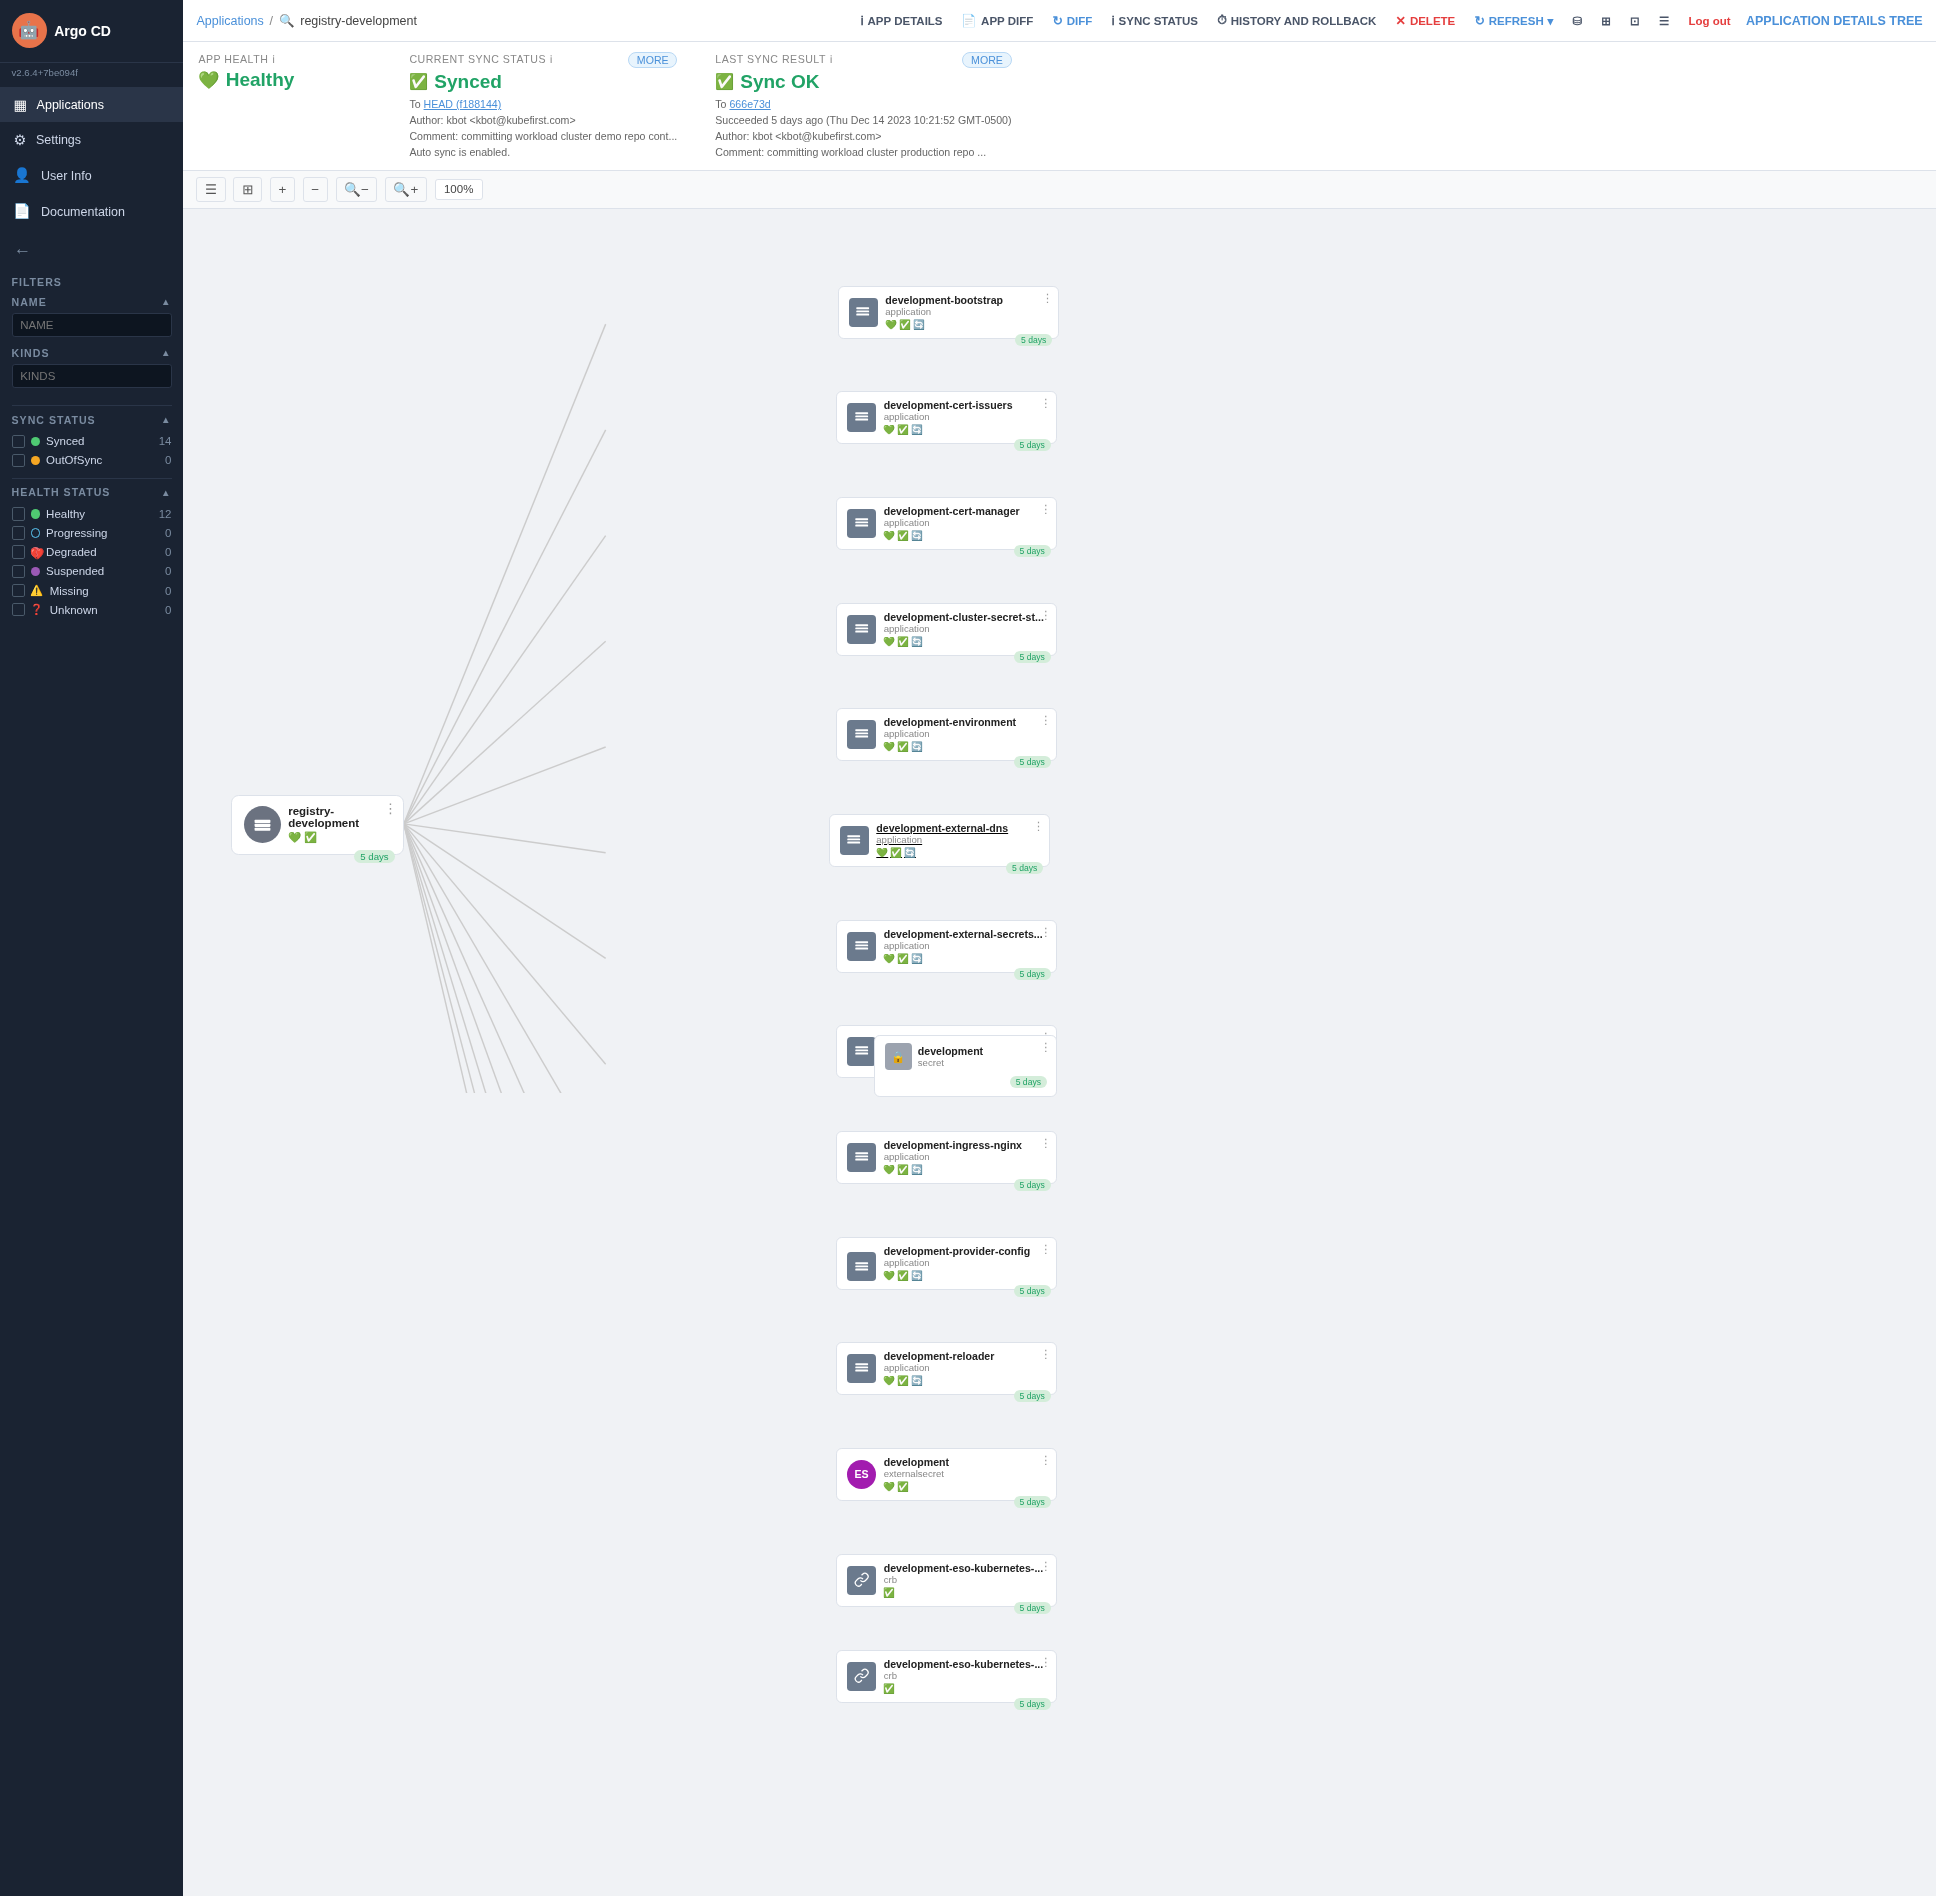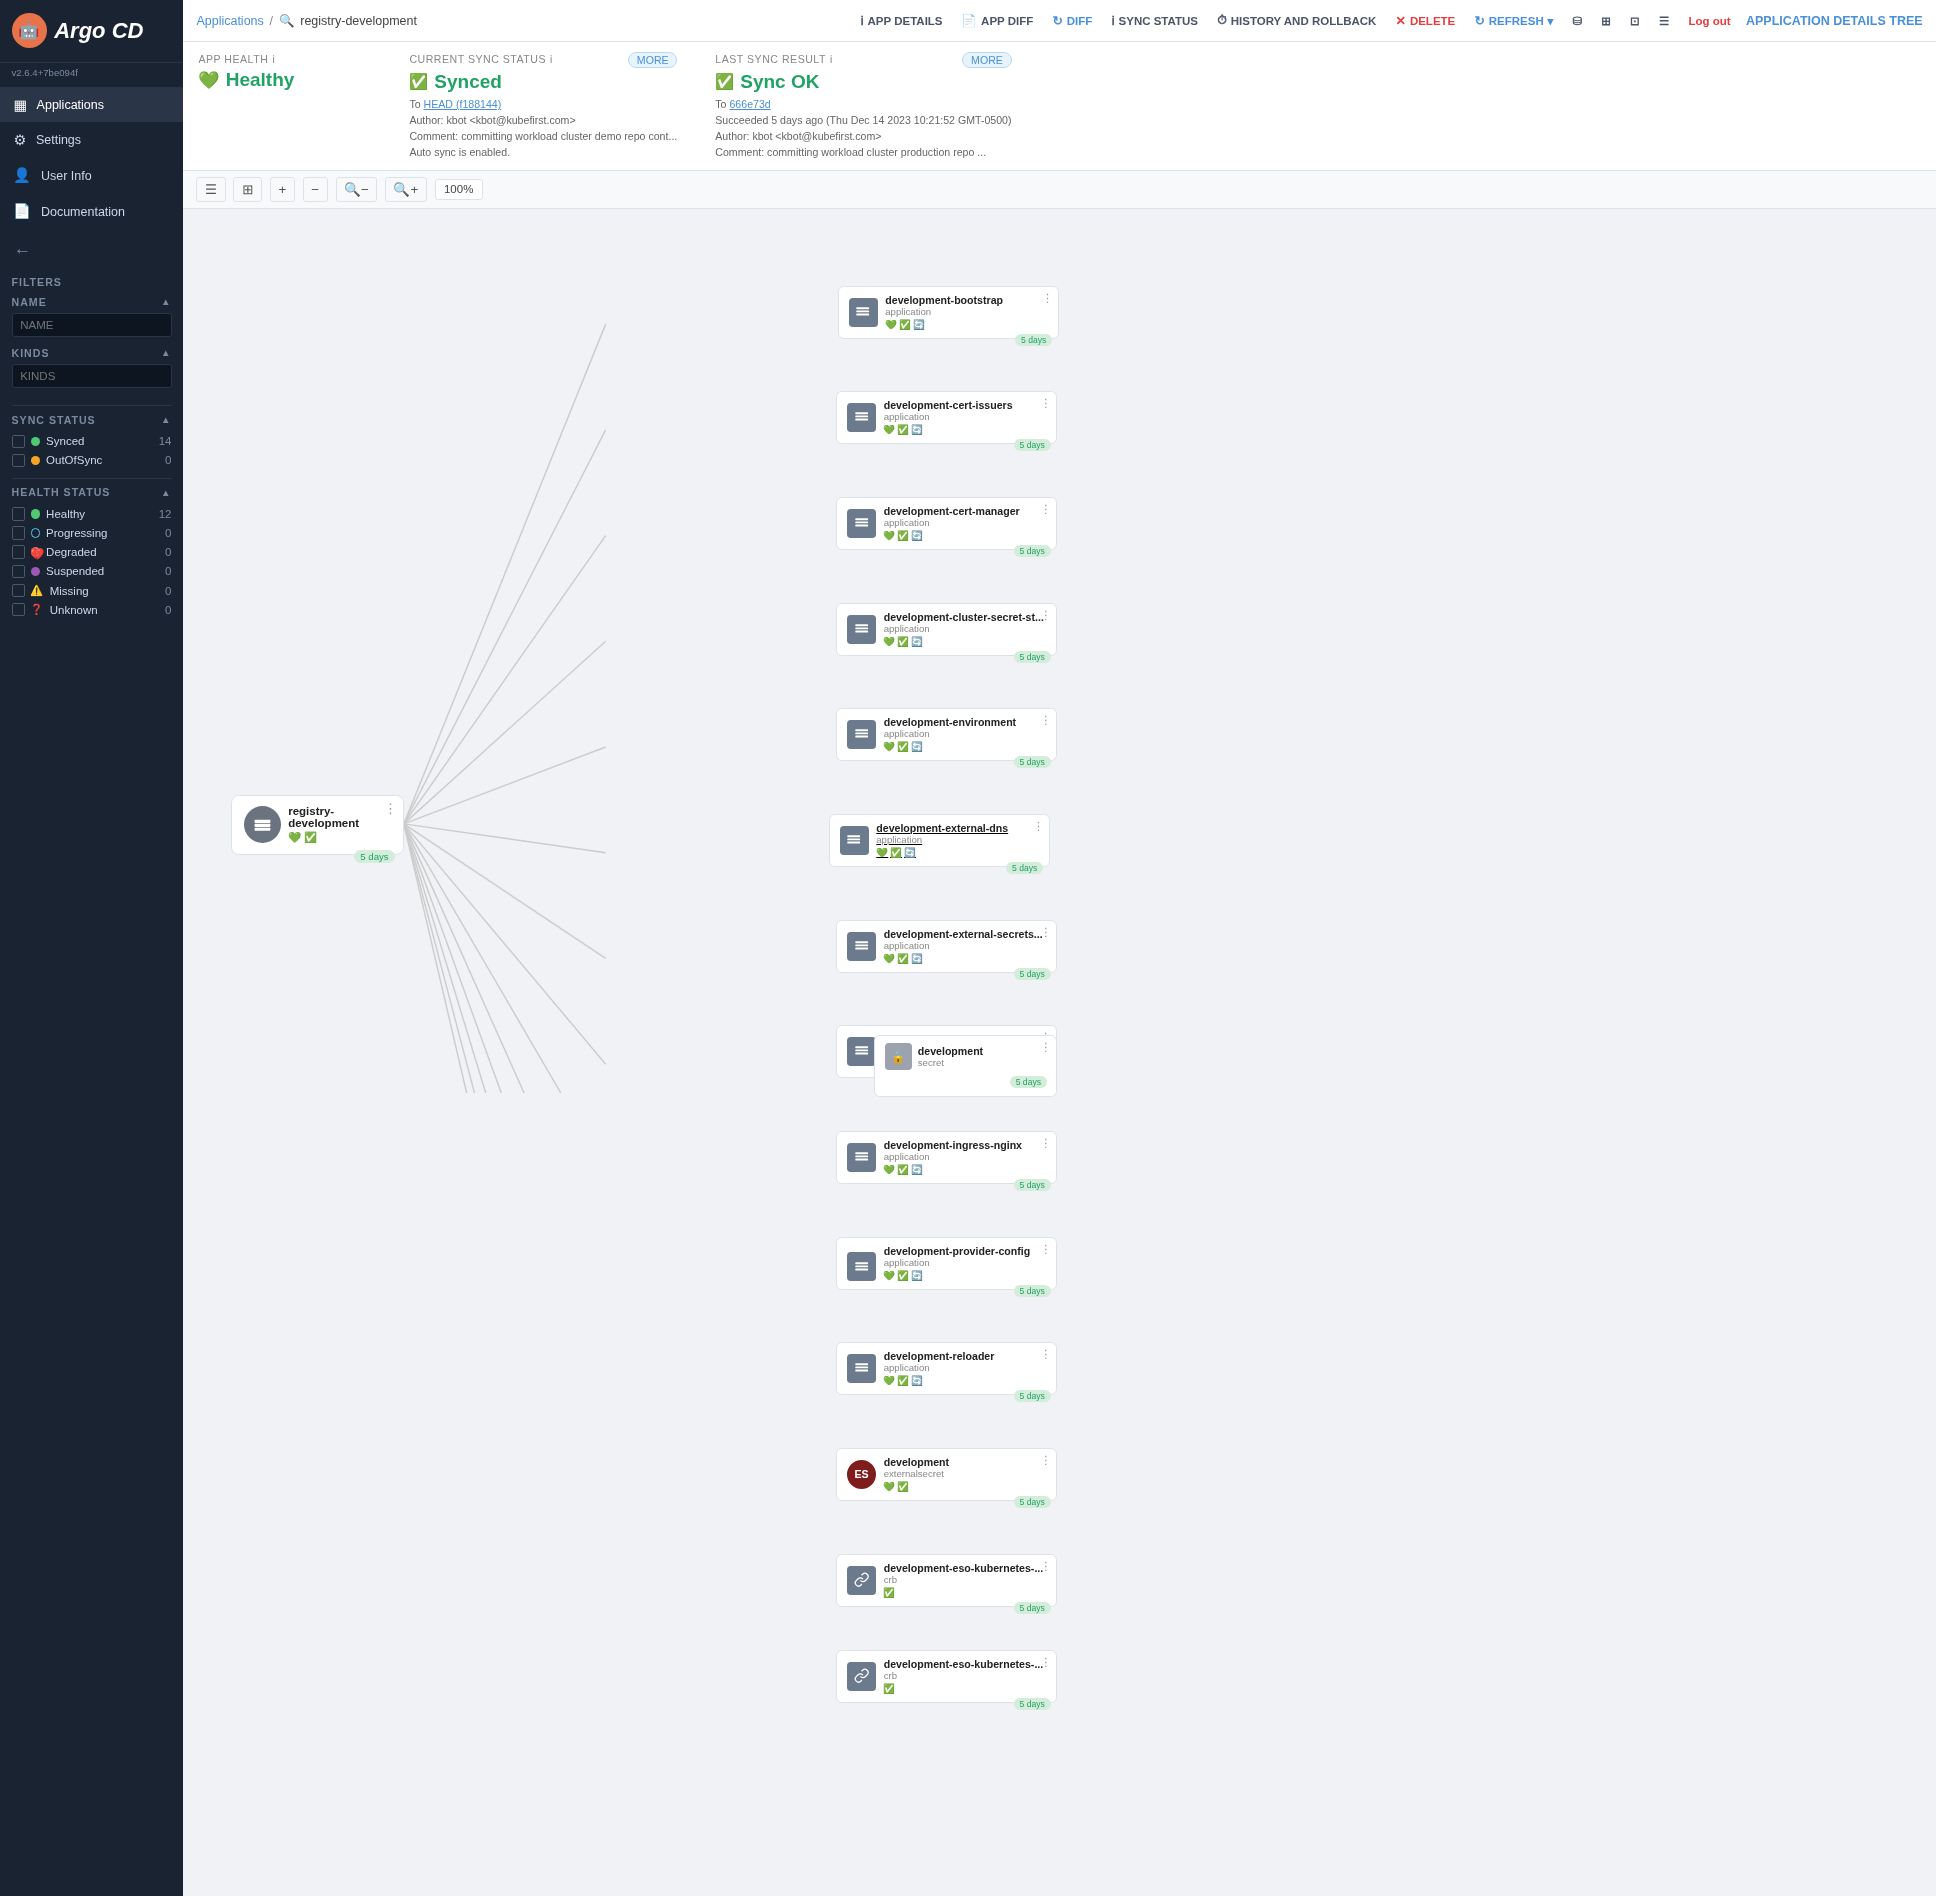--- a/index.html
+++ b/index.html
@@ -22,21 +22,21 @@
       gap: 7.7px;
       border-bottom: 1px solid #2a3548;
     }
     #sidebar-logo {
       width: 35px; height: 35px;
       background: #e8734a;
       border-radius: 50%;
       display: flex; align-items: center; justify-content: center;
       font-size: 17.3px;
     }
-    #sidebar-title { font-size: 22px; font-weight: 700; color: #fff; font-style: italic; }
+    #sidebar-title { font-size: 14px; font-weight: 700; color: #fff; }
     #sidebar-version { font-size: 9.6px; color: #7a8ba0; padding: 3.8px 11.5px 9.6px; }
     .sidebar-nav-item {
       display: flex; align-items: center; gap: 9.6px;
       padding: 9.6px 13.4px; cursor: pointer; color: #cdd6e8;
       transition: background 0.15s;
     }
     .sidebar-nav-item.active { background: #2a3548; color: #fff; }
     .sidebar-nav-item .nav-icon { font-size: 14.4px; }
     .sidebar-nav-label { font-size: 12.5px; font-weight: 500; }
     .sidebar-back {
@@ -150,21 +150,21 @@
       position: absolute; right: 9.6px;
       background: #fff; border: 1.4px solid #dde2ea; border-radius: 5.8px;
       width: 221px; padding: 7.7px 9.6px;
       display: flex; align-items: center; gap: 7.7px;
     }
     .child-node-icon {
       width: 29px; height: 29px; background: #6b7a8d; border-radius: 3.8px;
       display: flex; align-items: center; justify-content: center; color: #fff; font-size: 12.5px; flex-shrink: 0;
     }
     .child-node-icon.es-icon {
-      background: #7f1d1d; font-size: 10.6px; font-weight: 700; border-radius: 50%;
+      background: #a21caf; font-size: 10.6px; font-weight: 700; border-radius: 50%;
     }
     .child-node-icon.crb-icon {
       background: #6b7a8d; font-size: 9.6px; font-weight: 700;
     }
     .child-node-info { flex: 1; min-width: 0; }
     .child-node-name { font-size: 10.6px; font-weight: 600; color: #222; white-space: nowrap; overflow: hidden; text-overflow: ellipsis; }
     .child-node-type { font-size: 9.6px; color: #888; }
     .child-node-icons { display: flex; gap: 1.9px; margin-top: 1.9px; font-size: 9.6px; }
     .child-node-age { position: absolute; bottom: -8.6px; right: 5.8px; background: #d4edda; color: #21a366; border-radius: 7.7px; padding: 1px 5.8px; font-size: 8.6px; }
     .child-node-menu { position: absolute; top: 4.8px; right: 4.8px; color: #999; cursor: pointer; font-size: 11.5px; }

